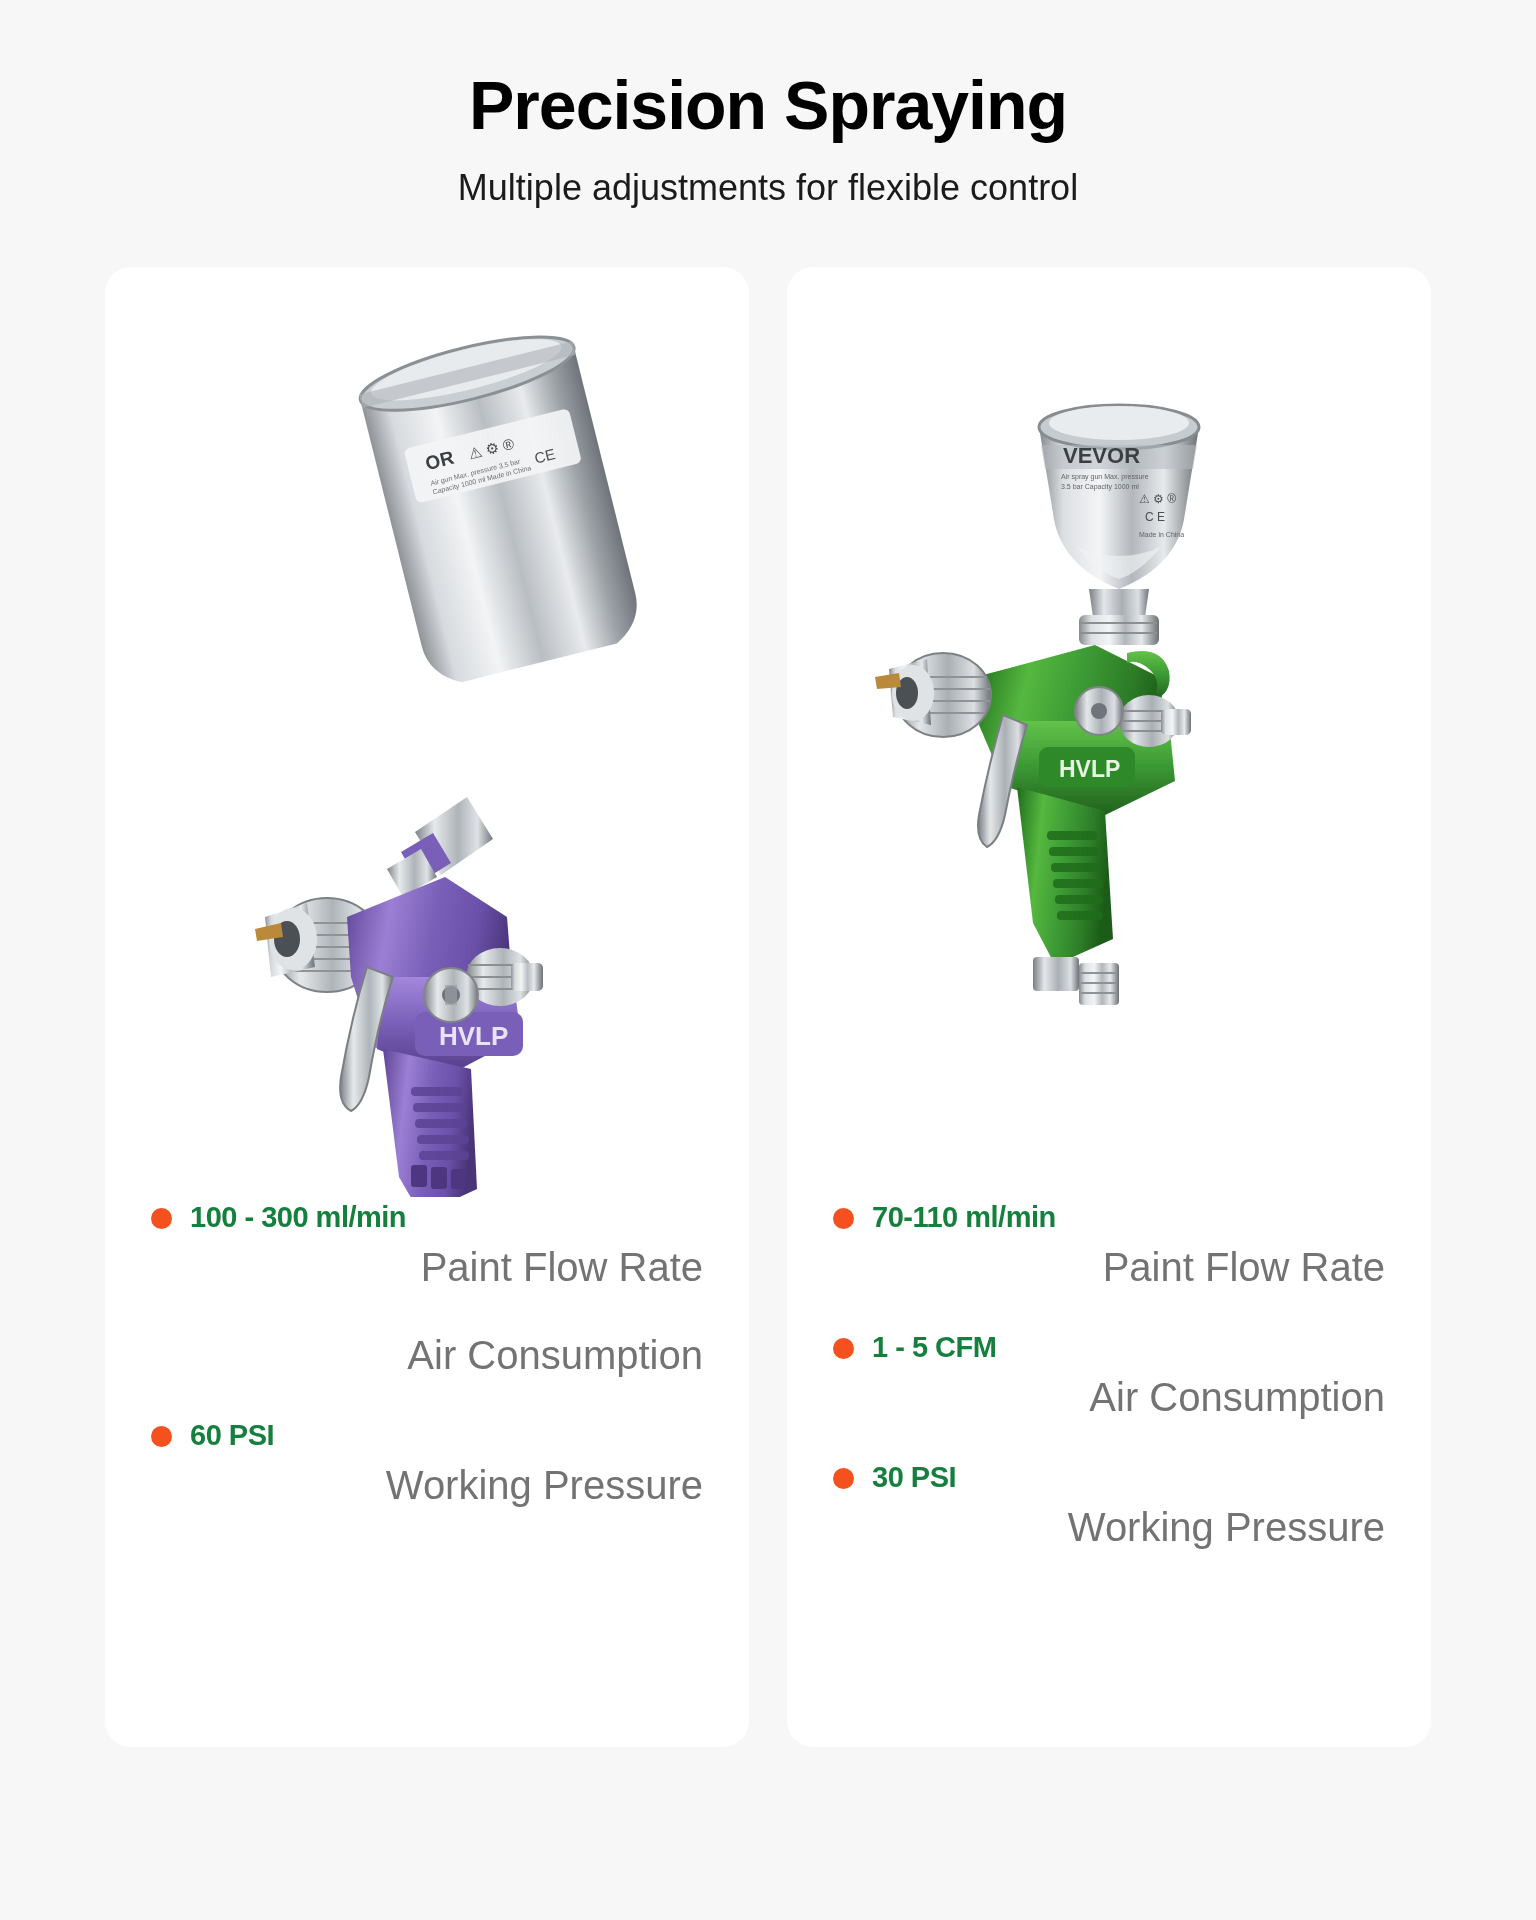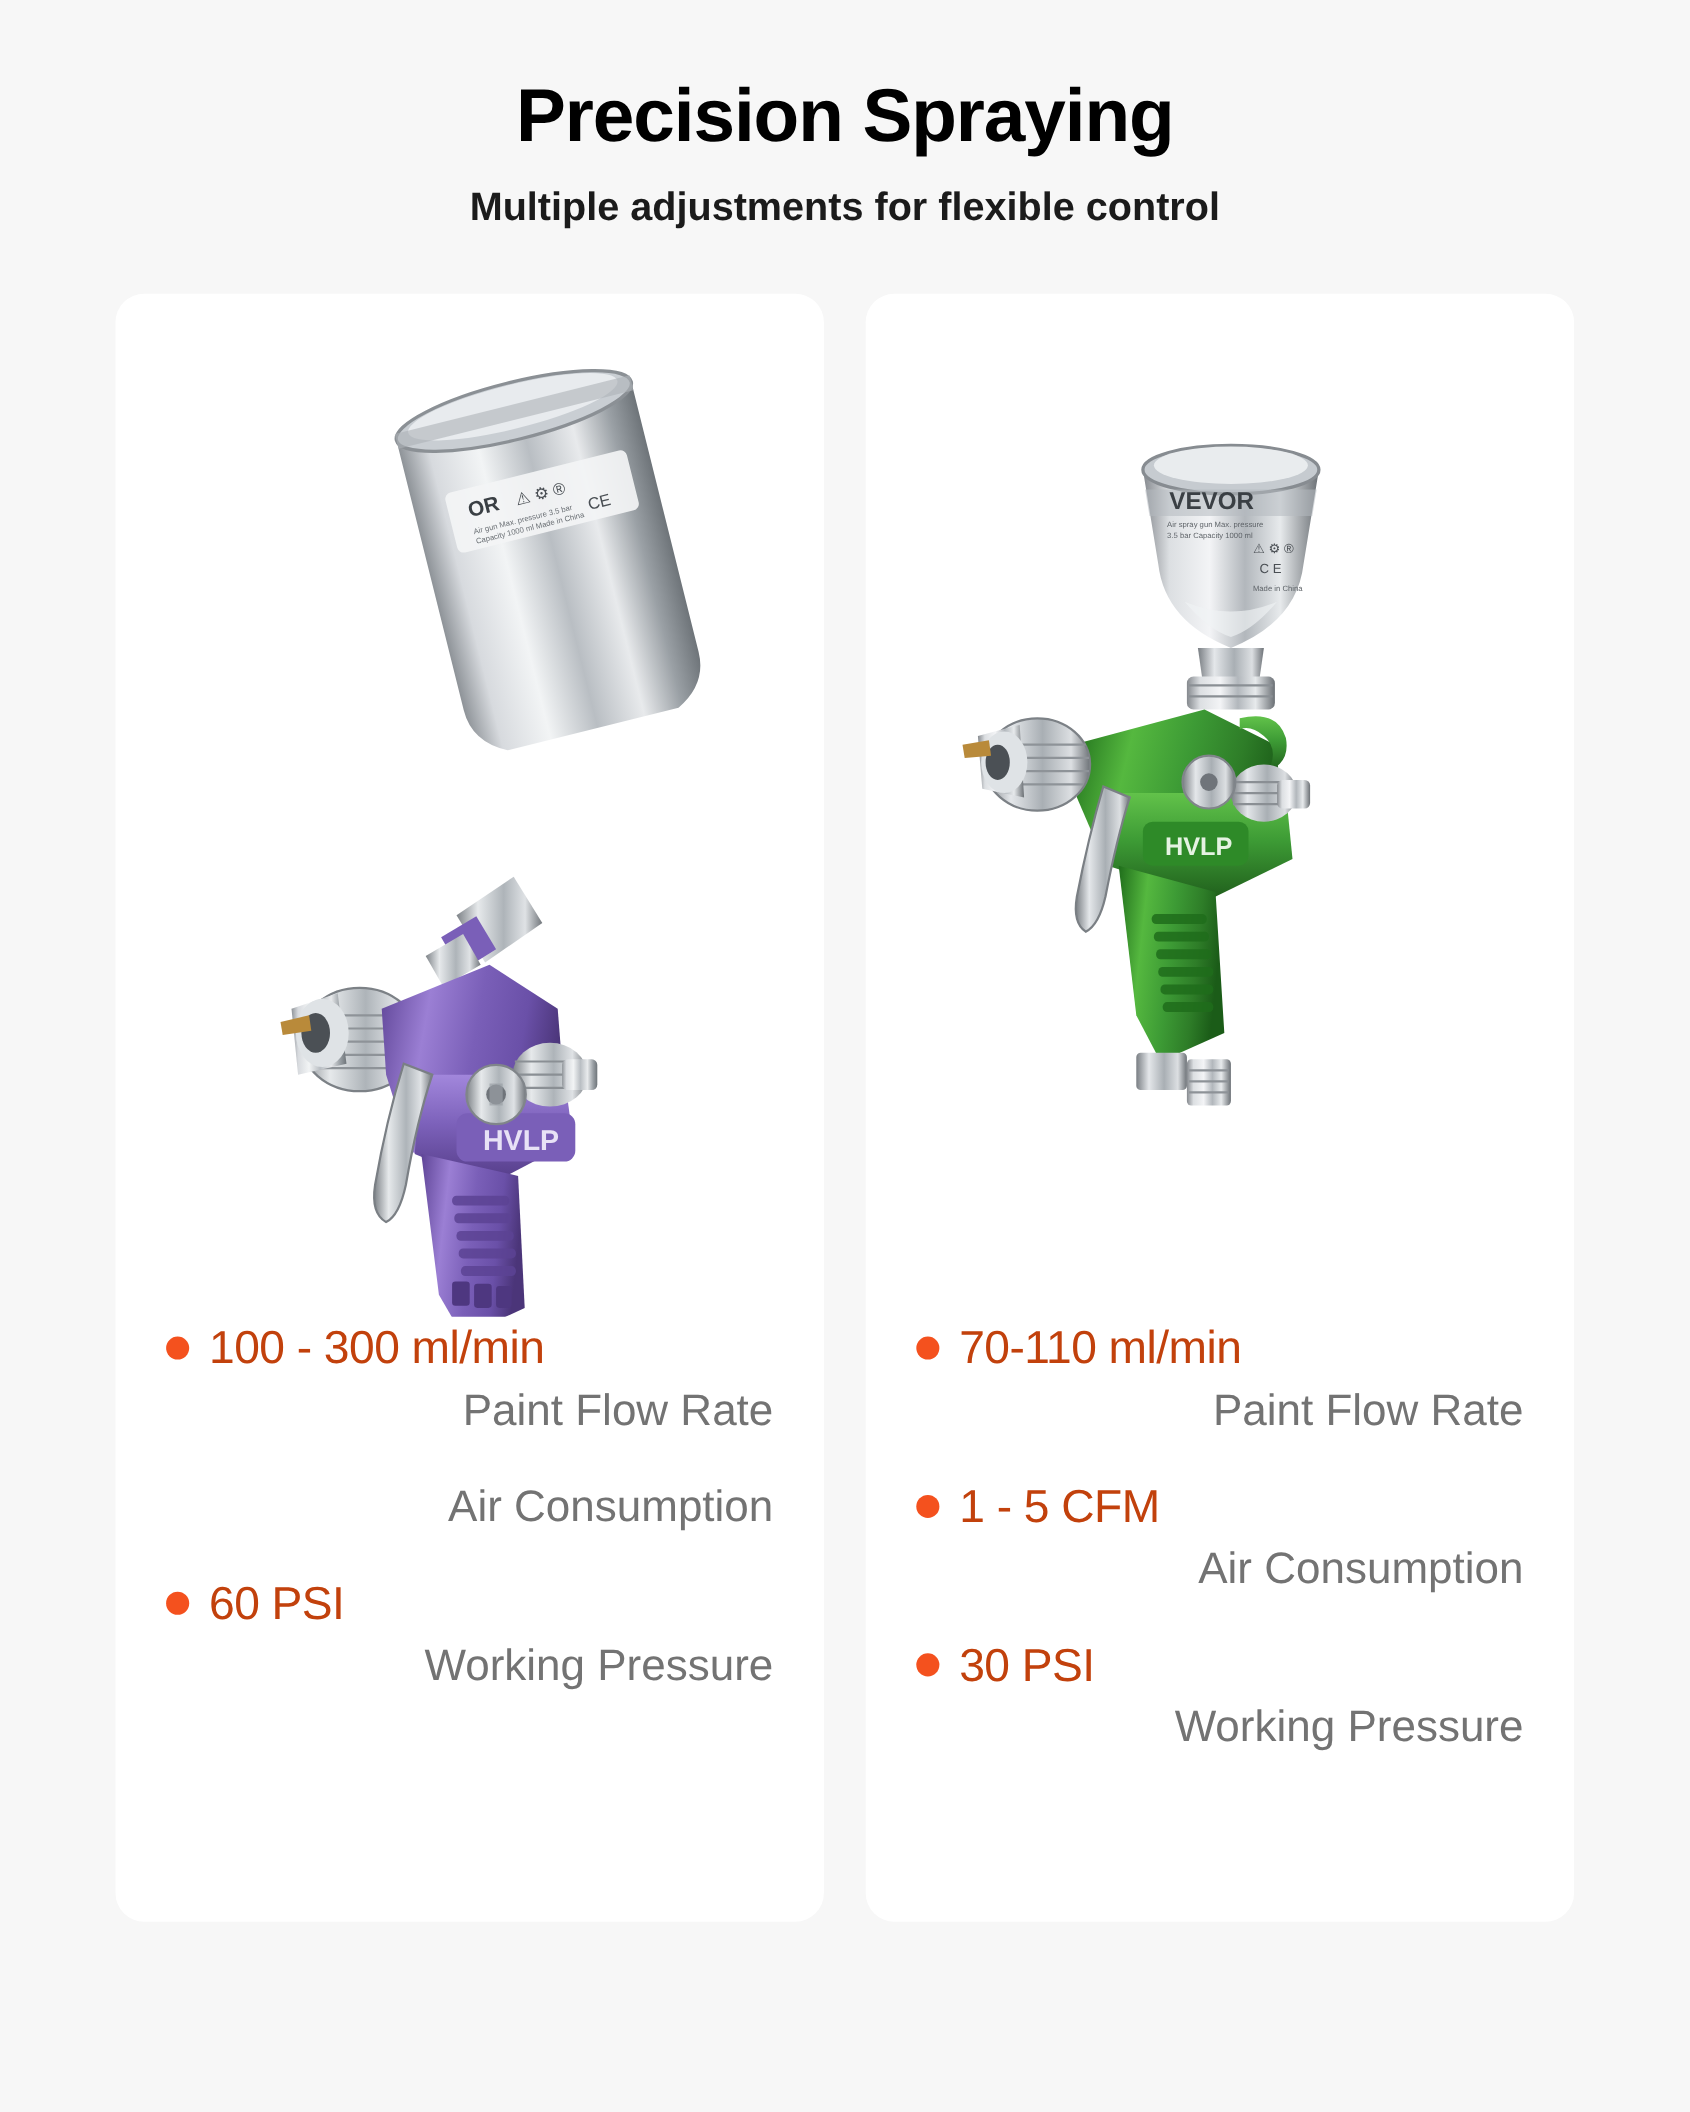--- a/index.html
+++ b/index.html
@@ -28,21 +28,21 @@
     font-weight: bold;
     color: #000000;
     letter-spacing: -1px;
     line-height: 1.05;
     margin: 0;
   }
   .subtitle {
     font-size: 36px;
     color: #1b1b1b;
     margin: 26px 0 0 0;
-    font-weight: 700;
+    font-weight: 400;
   }
   .cards {
     display: flex;
     gap: 38px;
     padding: 0 105px;
     margin-top: 58px;
     box-sizing: border-box;
   }
   .card {
     background: #ffffff;
@@ -70,23 +70,23 @@
     gap: 18px;
   }
   .dot {
     width: 21px;
     height: 21px;
     border-radius: 50%;
     background: #f4511e;
     flex: 0 0 auto;
   }
   .spec-value {
-    font-size: 42px;
-    font-weight: normal;
-    color: #c2410c;
+    font-size: 29px;
+    font-weight: bold;
+    color: #15803d;
     line-height: 1.1;
     letter-spacing: -0.5px;
   }
   .spec-label {
     font-size: 40px;
     color: #737373;
     margin-top: 10px;
     margin-left: 39px;
     line-height: 1.15;
     text-align: right;

